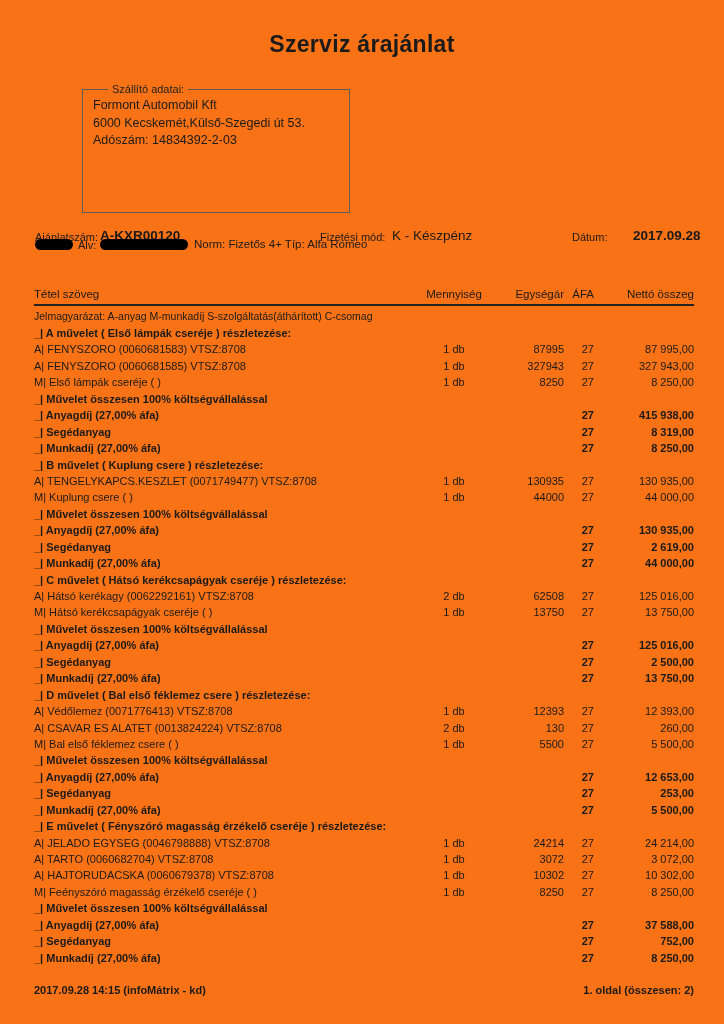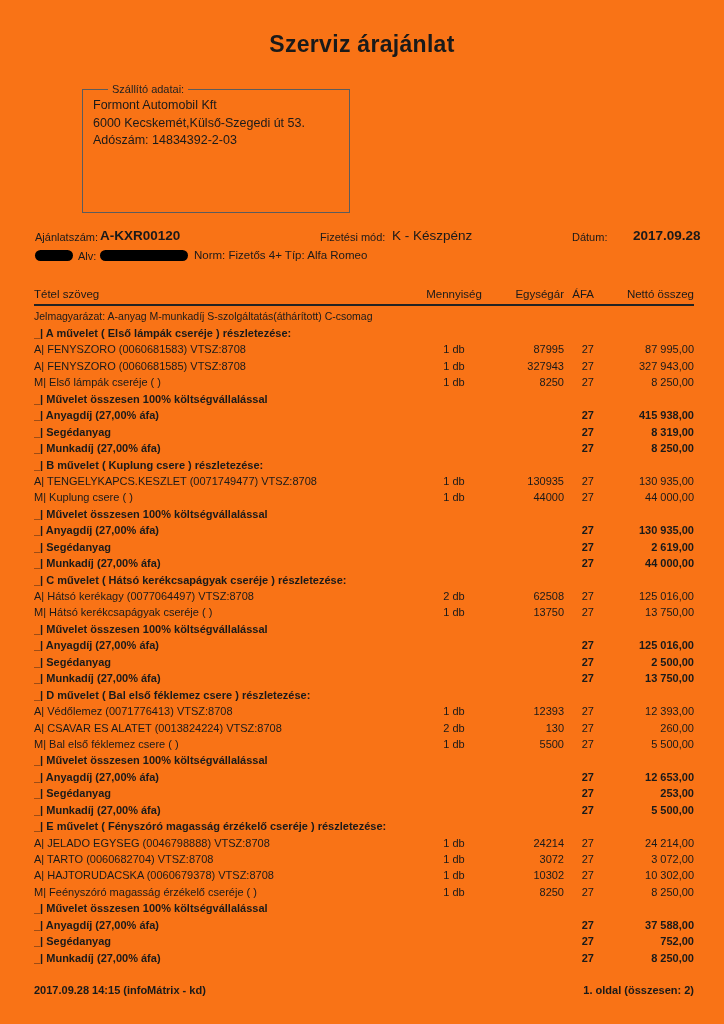--- a/index.html
+++ b/index.html
@@ -29,21 +29,21 @@
   .meta-line { position:absolute; top:227px; left:0; width:724px; height:20px; }
   .meta-line .lbl { position:absolute; top:4px; font-size:11px; }
   .meta-line .val { position:absolute; top:1px; font-size:13.5px; }
   .pos-offer-lbl   { left:35px; }
   .pos-offer-val   { left:100px; font-weight:bold; }
   .pos-pay-lbl     { left:320px; }
   .pos-pay-val     { left:392px; }
   .pos-date-lbl    { left:572px; }
   .pos-date-val    { left:633px; font-weight:bold; }
   
-  .alv-line { position:absolute; top:249px; left:0; width:724px; height:14px; }
+  .alv-line { position:absolute; top:238px; left:0; width:724px; height:14px; }
   .alv-bar-1 { position:absolute; left:35px;  top:1px; width:38px; height:11px; }
   .alv-lbl   { position:absolute; left:78px;  top:1px; font-size:11px; }
   .alv-bar-2 { position:absolute; left:100px; top:1px; width:88px; height:11px; }
   .norm-text { position:absolute; left:194px; top:0;   font-size:11.5px; }
   
   .table { position:absolute; left:34px; top:288px; width:660px; }
   .grid-cols { display:grid; grid-template-columns:1fr 60px 80px 30px 100px; }
   .thead { font-size:11.5px; padding-bottom:4px; border-bottom:2.5px solid #232323; }
   .th-qty { text-align:center; }
   .th-unit,.th-vat,.th-net { text-align:right; }
@@ -225,21 +225,21 @@
 
     <div class="row grid-cols bold">
       <span class="c-item">_| C művelet ( Hátsó kerékcsapágyak cseréje ) részletezése:</span>
       <span class="c-qty"></span>
       <span class="c-unit"></span>
       <span class="c-vat"></span>
       <span class="c-net"></span>
     </div>
 
     <div class="row grid-cols">
-      <span class="c-item">A| Hátsó kerékagy (0077064497) VTSZ:8708</span>
+      <span class="c-item">A| Hátsó kerékagy (0062292161) VTSZ:8708</span>
       <span class="c-qty">2 db</span>
       <span class="c-unit">62508</span>
       <span class="c-vat">27</span>
       <span class="c-net">125 016,00</span>
     </div>
 
     <div class="row grid-cols">
       <span class="c-item">M| Hátsó kerékcsapágyak cseréje ( )</span>
       <span class="c-qty">1 db</span>
       <span class="c-unit">13750</span>

